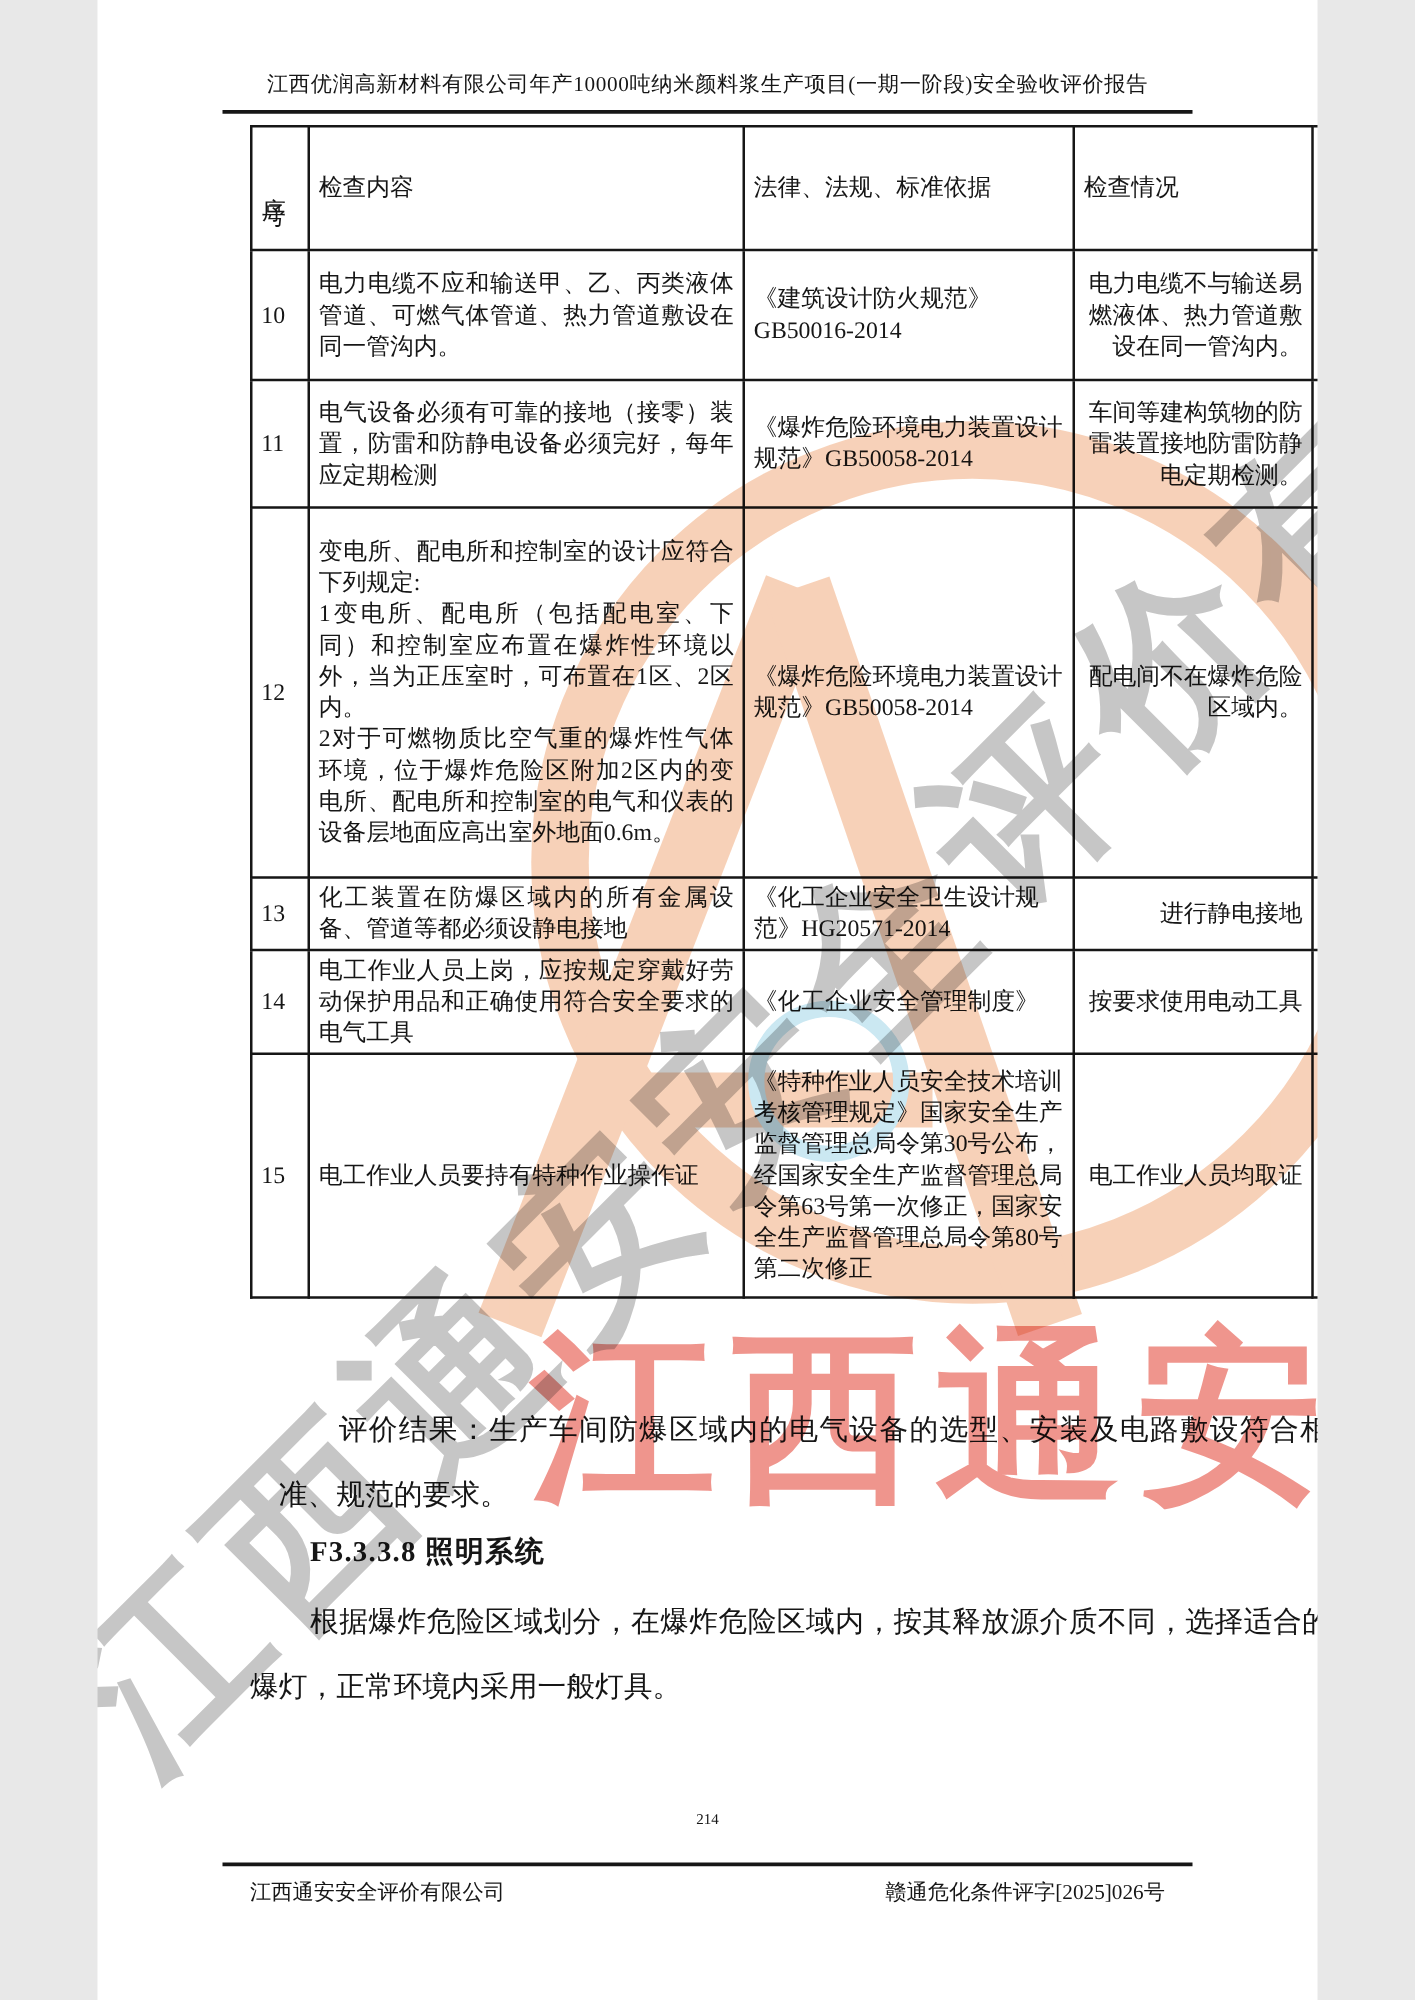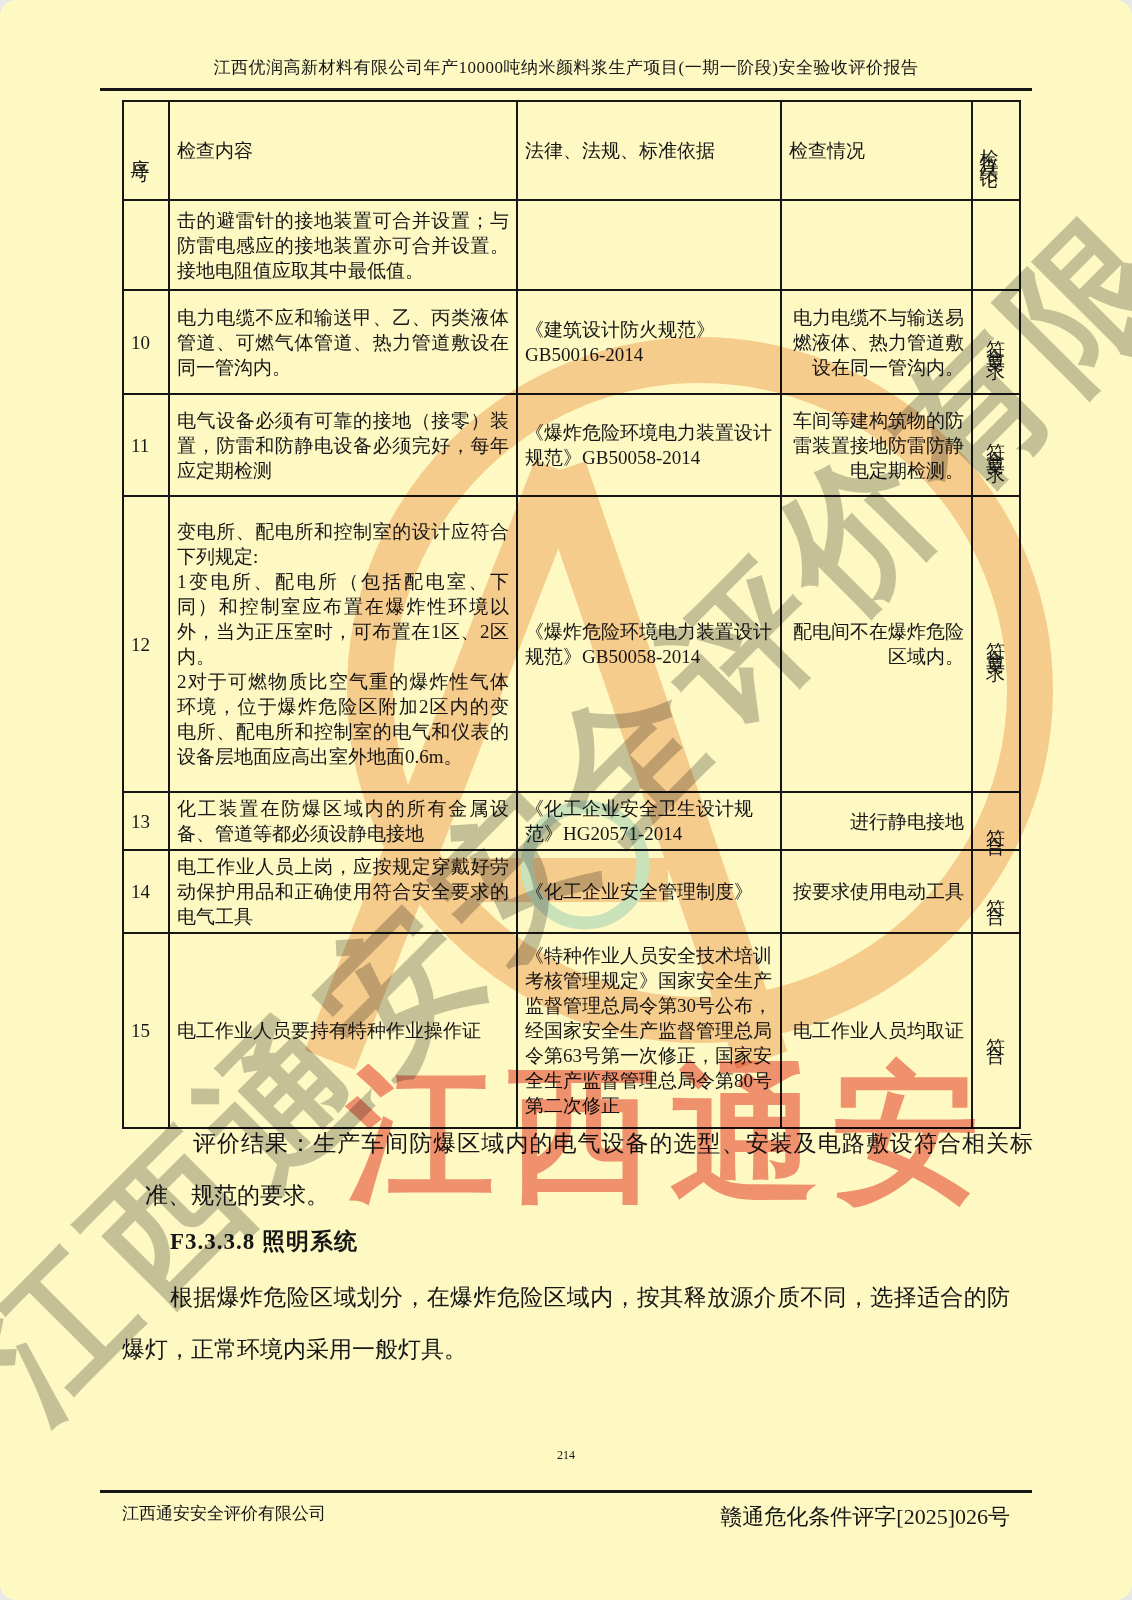--- a/index.html
+++ b/index.html
@@ -1,24 +1,23 @@
 <!DOCTYPE html>
 <html><head>
 <meta charset="utf-8">
 <style>
   html,body{margin:0;padding:0;background:#e8e8e8;}
   .page{
     position:relative;
-    width:1132px;height:1600px;
+    width:976px;height:1600px;
     margin:0 auto;
-    background:#fef9c3;
+    background:#ffffff;
     font-family:"Liberation Serif","DejaVu Serif",serif;
     color:#161616;
     overflow:hidden;
-    border-radius:16px;
   }
   
   .doc-header{
     position:absolute;top:56px;left:0;width:100%;
     text-align:center;font-size:17px;letter-spacing:0.5px;
   }
   .doc-header-rule{
     position:absolute;top:88px;left:100px;right:100px;height:3px;background:#161616;
   }
   
@@ -78,21 +77,21 @@
     position:absolute;top:1448px;left:0;width:100%;
     text-align:center;font-size:12px;
   }
   .footer-rule{
     position:absolute;top:1490px;left:100px;right:100px;height:3px;background:#161616;
   }
   .footer-left{
     position:absolute;top:1502px;left:122px;font-size:17px;
   }
   .footer-right{
-    position:absolute;top:1502px;right:122px;font-size:22px;
+    position:absolute;top:1502px;right:122px;font-size:17px;
   }
   
   .wm{pointer-events:none;mix-blend-mode:multiply;}
   .wm-logo{
     position:absolute;left:0;top:0;width:1132px;height:1600px;
     z-index:5;opacity:0.8;
   }
   .wm-gray{
     position:absolute;left:-260px;top:650px;width:1800px;
     z-index:6;
@@ -129,27 +128,20 @@
     </colgroup>
     <tbody>
         <tr class="th-row">
       <th class="head-center"><span class="vert">序号</span></th>
       <th class="head-center">检查内容</th>
       <th class="head-center">法律、法规、标准依据</th>
       <th class="head-center">检查情况</th>
       <th class="head-center"><span class="vert">检查结论</span></th>
     </tr>
 
-    <tr class="r-cont">
-      <td class="cell-no"></td>
-      <td class="cell-content">击的避雷针的接地装置可合并设置；与防雷电感应的接地装置亦可合并设置。接地电阻值应取其中最低值。</td>
-      <td class="cell-basis"></td>
-      <td class="cell-situation"></td>
-      <td class="cell-conclusion"><span class="vert"></span></td>
-    </tr>
 
     <tr class="r-10">
       <td class="cell-no">10</td>
       <td class="cell-content">电力电缆不应和输送甲、乙、丙类液体管道、可燃气体管道、热力管道敷设在同一管沟内。</td>
       <td class="cell-basis">《建筑设计防火规范》
 GB50016-2014</td>
       <td class="cell-situation">电力电缆不与输送易燃液体、热力管道敷设在同一管沟内。</td>
       <td class="cell-conclusion"><span class="vert">符合要求</span></td>
     </tr>
 

